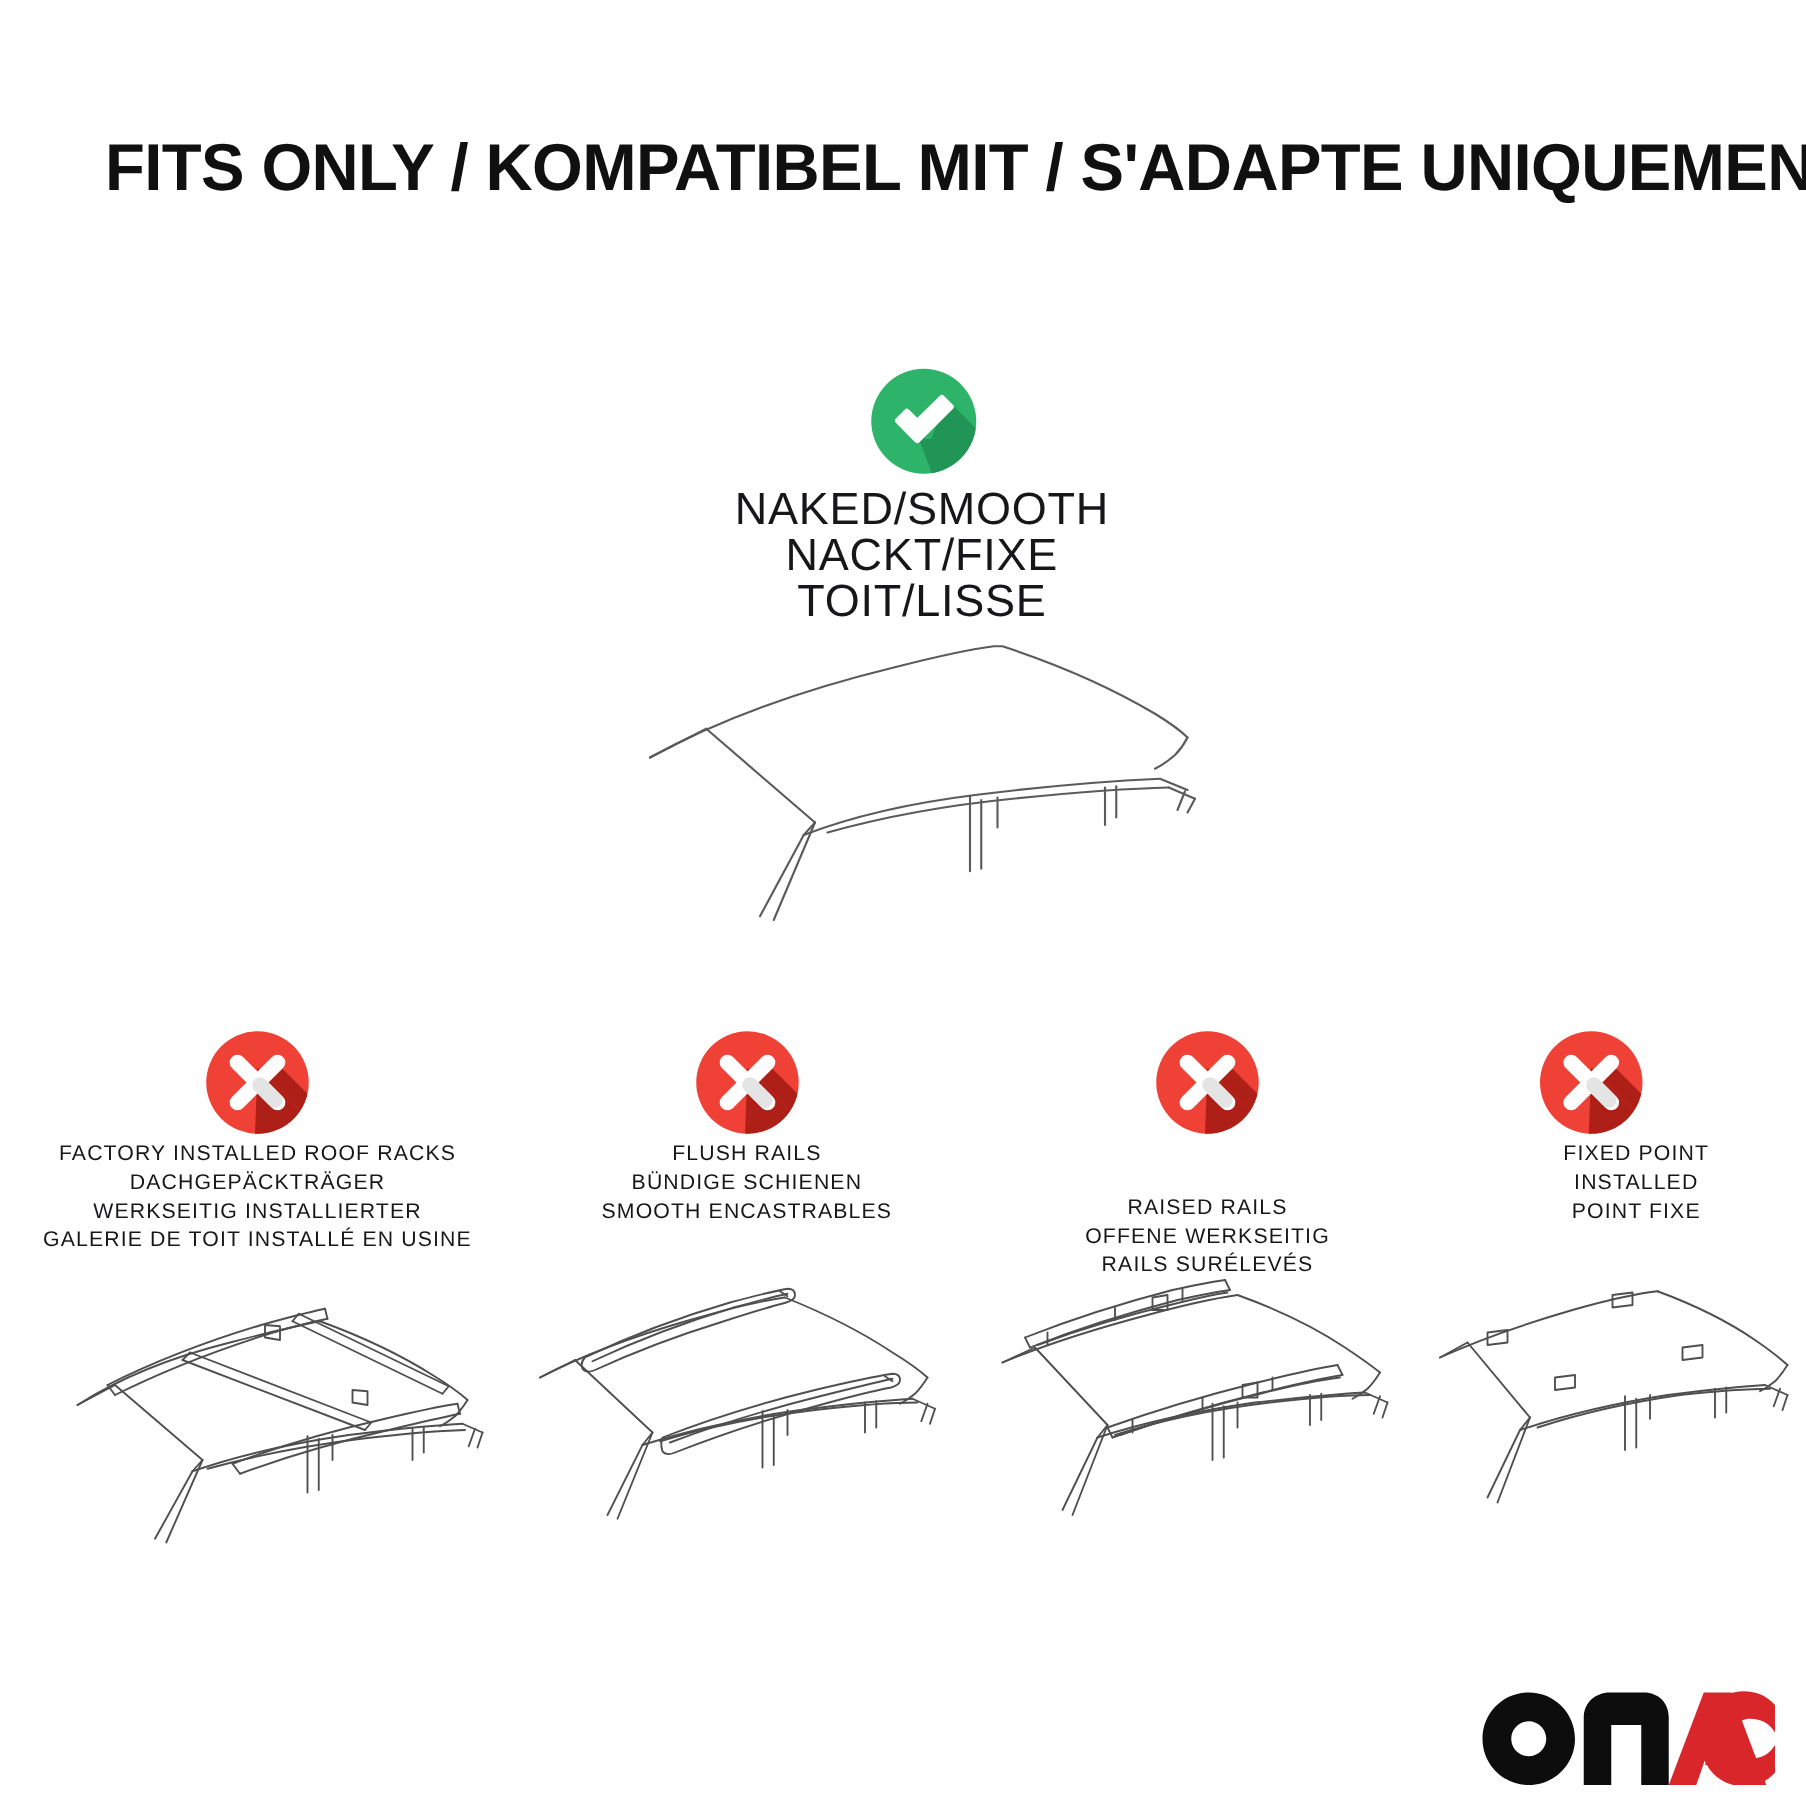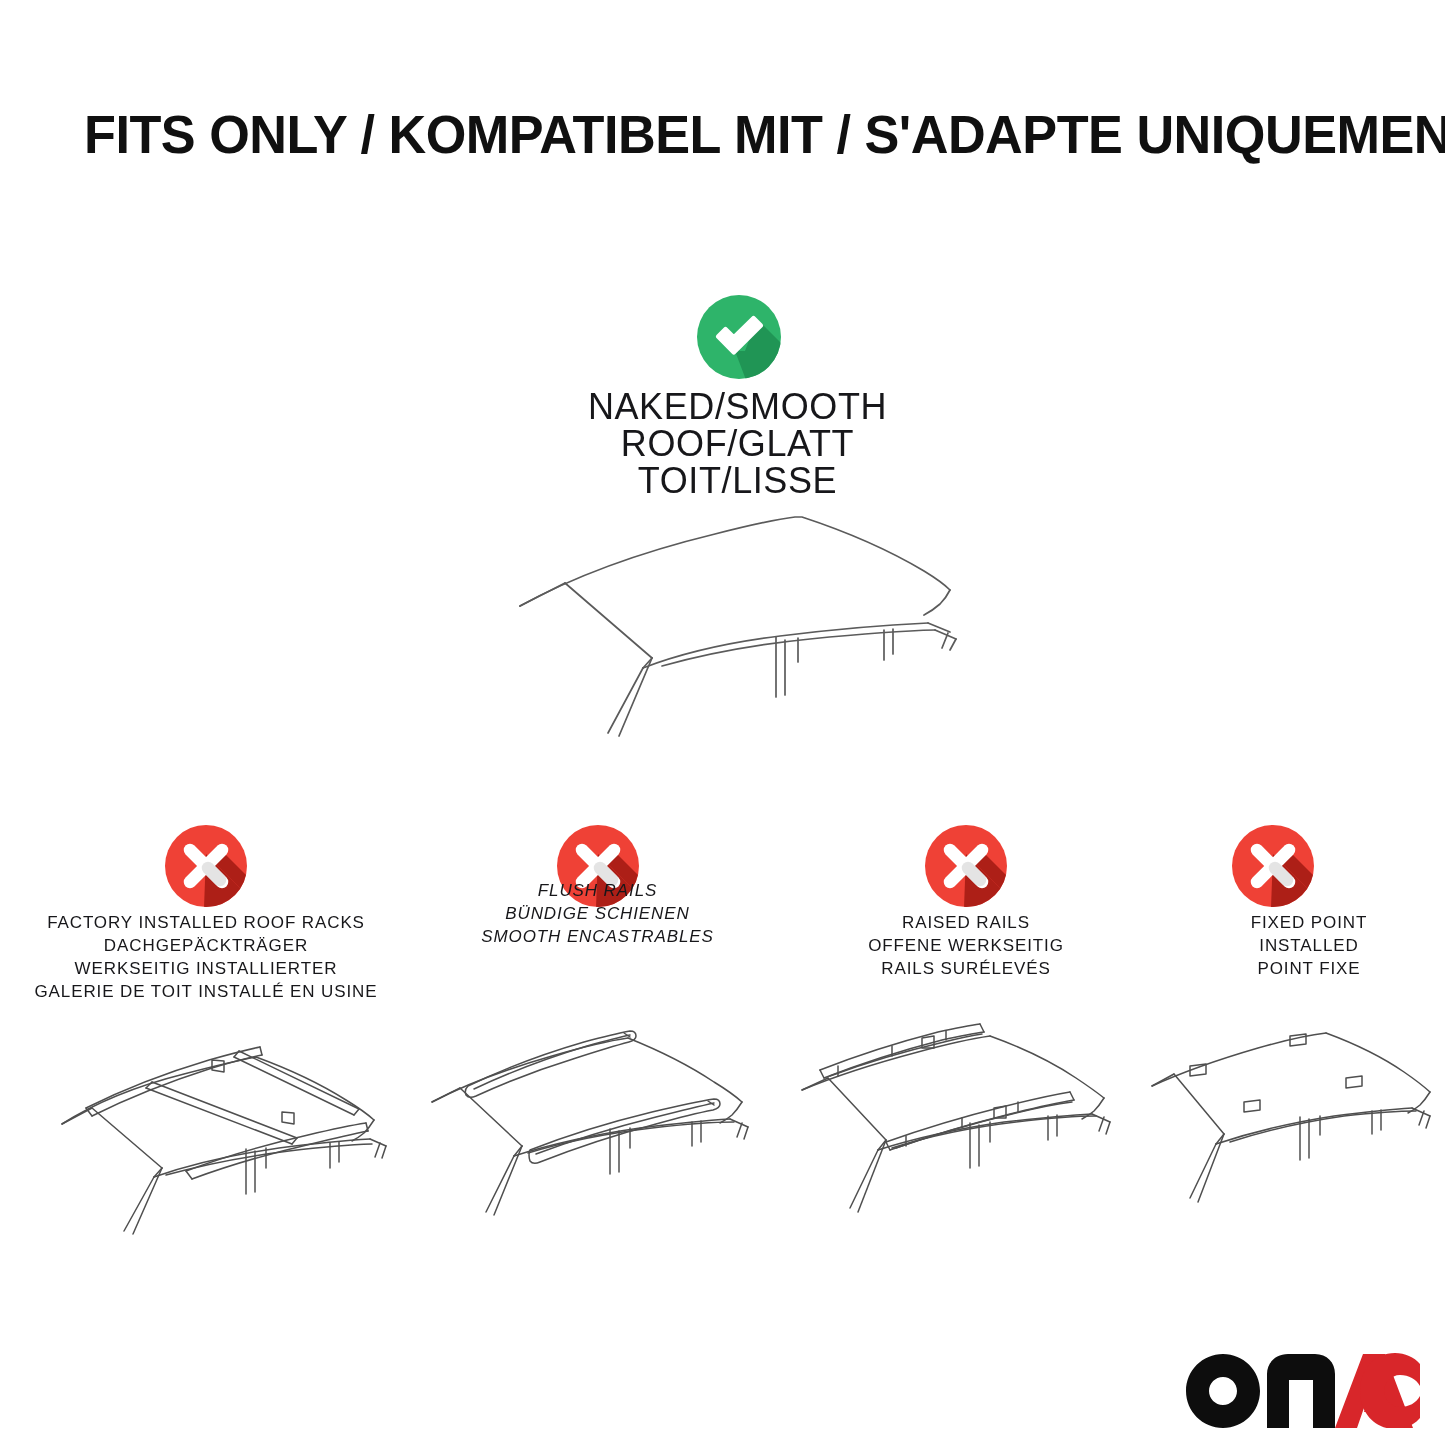--- a/index.html
+++ b/index.html
@@ -47,22 +47,22 @@
     line-height:37px;
     letter-spacing:0.6px;
   }
 
   .label-small{
     font-size:17px;
     line-height:23px;
     letter-spacing:0.9px;
   }
   .col1-label{left:10px;top:911px;width:392px;}
-  .col2-label{left:420px;top:879px;width:355px;font-style:italic;}
-  .col3-label{left:790px;top:911px;width:352px;}
+  .col2-label{left:420px;top:911px;width:355px;}
+  .col3-label{left:790px;top:954px;width:352px;}
   .col4-label{left:1164px;top:911px;width:290px;}
 
   
   .draw{position:absolute;}
   .draw svg{display:block;overflow:visible;}
 
   
   .logo{
     position:absolute;
     left:1185px;top:1352px;
@@ -88,21 +88,21 @@
       <g clip-path="url(#clipGreen)">
         <path d="M36 49 L44 57 L86 57 L86 86 L50 86 Z" fill="#1d8f51" opacity="0.85"></path>
         <path d="M61 25 L86 50 L86 57 L49 57 Z" fill="#1d8f51" opacity="0.85"></path>
       </g>
       <path d="M22.5 42.5 L29.5 35.5 L37.8 43.8 L57.5 24.5 L64.5 31.5 L37.8 58 Z" fill="#ffffff" stroke="#ffffff" stroke-width="5" stroke-linejoin="round"></path>
     </svg>
   </div>
 
   <div class="label label-main">
     <span class="ln">NAKED/SMOOTH</span>
-    <span class="ln">ROOF/GLATT</span>
+    <span class="ln">NACKT/FIXE</span>
     <span class="ln">TOIT/LISSE</span>
   </div>
 
   <div class="draw" style="left:480px;top:490px;">
     <svg width="510" height="265" viewBox="0 0 510 265" aria-hidden="true">
       <g fill="none" stroke="#5b5b5b" stroke-width="1.7" stroke-linejoin="round" stroke-linecap="round">
 
         <path d="M40 116 Q120 72 235 44 Q290 30 315 27 L322 27 Q392 50 444 81 Q462 92 470 100"></path>
         <path d="M40 116 L85 93"></path>
         <path d="M85 93 L172 168"></path>

